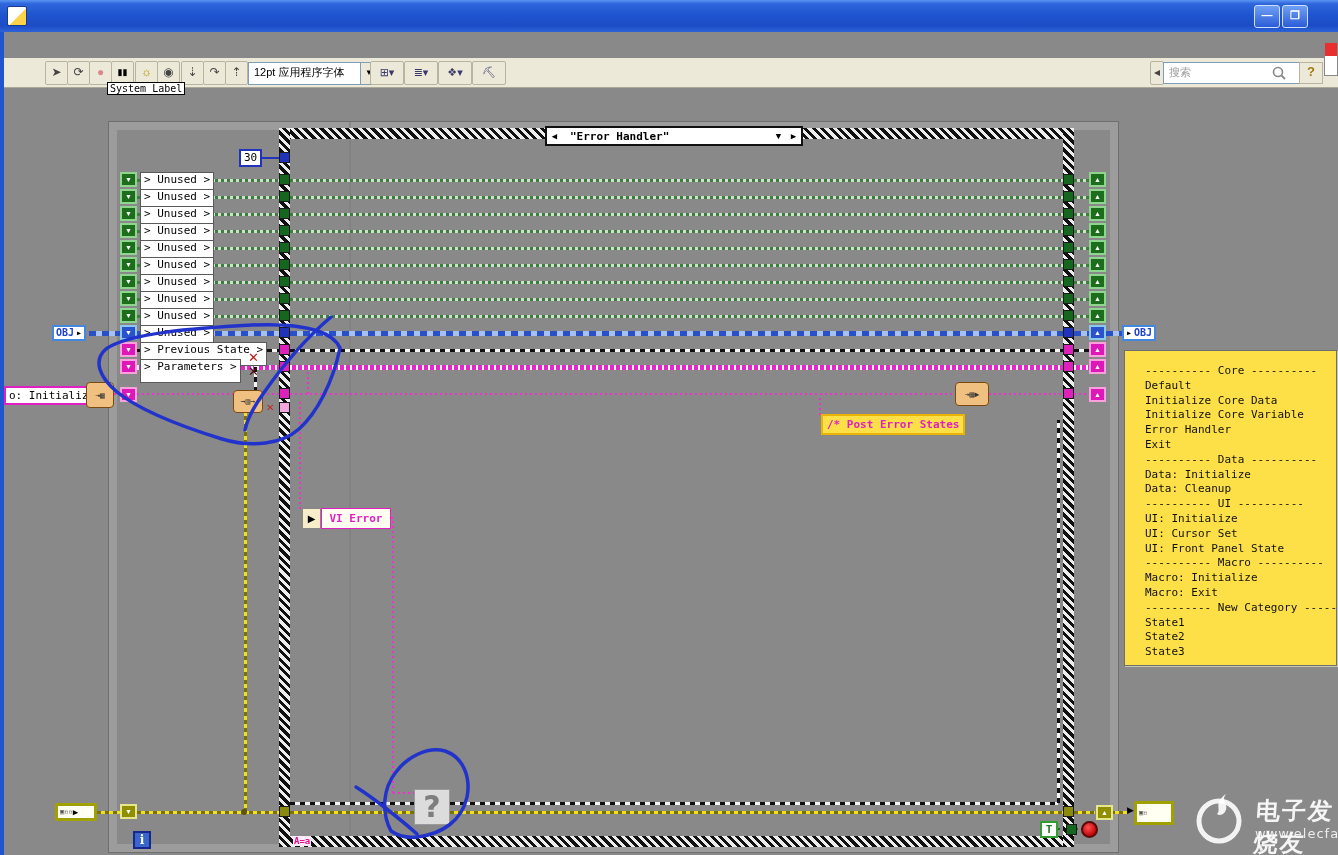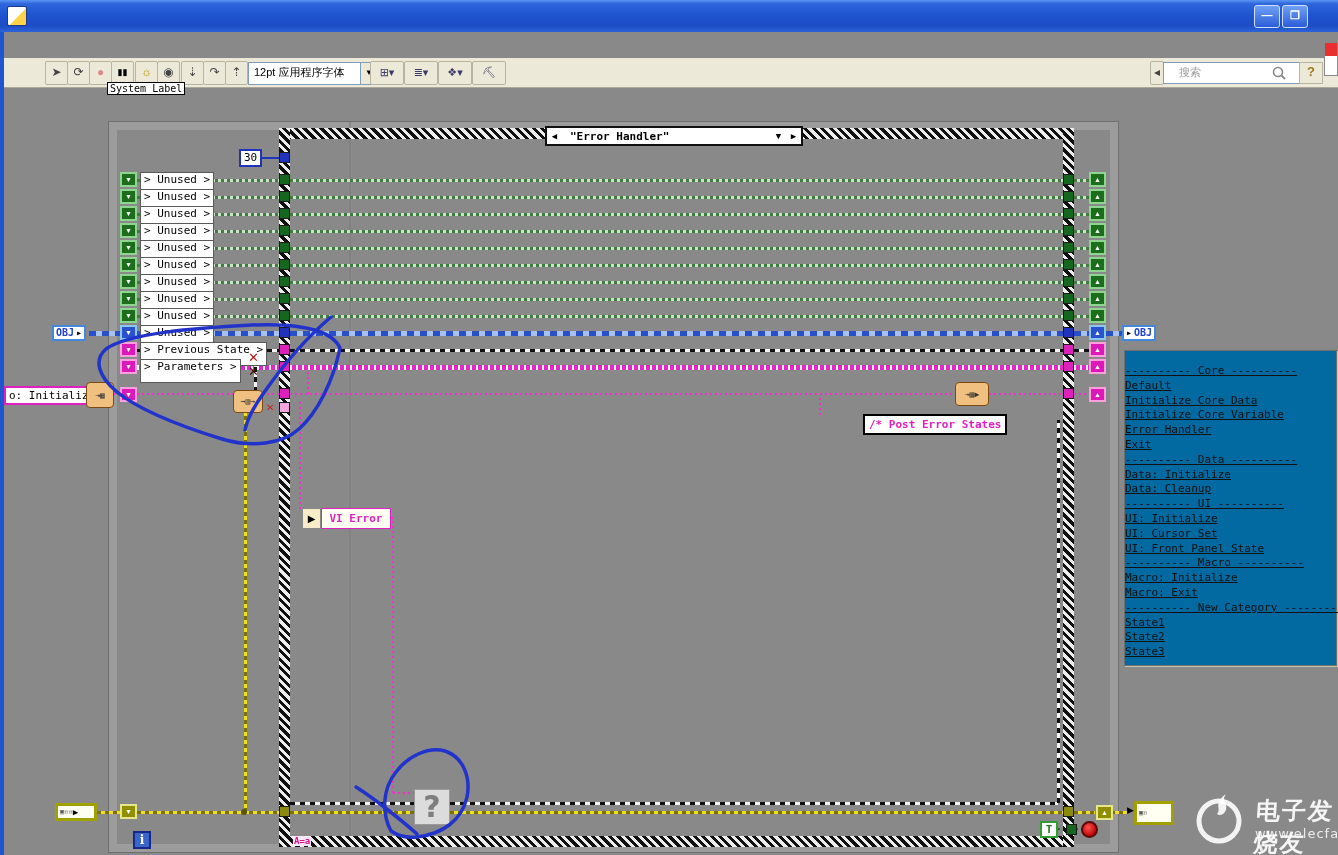--- a/index.html
+++ b/index.html
@@ -23,21 +23,21 @@
   .toolbar{left:0;top:58px;width:1338px;height:30px;background:#ece9d8;border-bottom:1px solid #aca899;}
   .tbtn{position:absolute;top:3px;width:21px;height:22px;border:1px solid #b8b4a0;border-radius:2px;
     background:#ece9d8;text-align:center;line-height:20px;font-size:12px;color:#444;}
   .fontbox{position:absolute;left:248px;top:4px;width:112px;height:21px;background:#fff;border:1px solid #7f9db9;
     font-size:11px;line-height:19px;padding-left:5px;color:#000;}
   .fontdrop{position:absolute;left:360px;top:4px;width:16px;height:21px;border:1px solid #7f9db9;
     background:#ece9d8;text-align:center;font-size:8px;line-height:20px;}
   .ddbtn{position:absolute;top:3px;width:32px;height:22px;border:1px solid #b8b4a0;border-radius:2px;
     background:#ece9d8;text-align:center;line-height:20px;font-size:11px;color:#3a3a6a;}
   .searchbox{position:absolute;left:1163px;top:4px;width:130px;height:20px;background:#fff;border:1px solid #7f9db9;
-    font-size:11px;color:#9a9a9a;line-height:18px;padding-left:15px;}
+    font-size:11px;color:#9a9a9a;line-height:18px;padding-left:5px;}
   .helpbtn{position:absolute;left:1299px;top:4px;width:22px;height:20px;border:1px solid #b8b4a0;background:#ece9d8;
     color:#a07a10;font-weight:bold;text-align:center;line-height:18px;font-size:13px;}
   .sysfloat{left:107px;top:82px;background:#fff;border:1px solid #000;font:10px "DejaVu Sans Mono",monospace;
     padding:0 2px;z-index:40;}
   .leftstrip{left:0;top:32px;width:4px;height:823px;background:#1f55cf;z-index:30;}
   .viicon-frag{left:1324px;top:42px;width:14px;height:34px;background:#fff;border:1px solid #888;z-index:35;}
   .viicon-frag::before{content:"";position:absolute;left:0;top:0;width:100%;height:13px;background:#e83030;}
 
   
   .jki-label{background:#4f4f4f;color:#fff;font:bold 12px "DejaVu Sans Mono",monospace;
@@ -80,35 +80,35 @@
   .node-tan{background:#f0c080;border:1px solid #7a4a10;border-radius:4px;z-index:10;
     font:8px "DejaVu Sans Mono",monospace;color:#333;display:flex;align-items:center;justify-content:center;}
   .objlbl{background:#fff;border:2px solid #4488dd;color:#2244cc;font:bold 10px "DejaVu Sans Mono",monospace;
     height:16px;line-height:12px;padding:0 2px;z-index:10;display:flex;align-items:center;gap:2px;}
   .errterm{background:#fffff2;border:3px solid #a0a000;height:18px;z-index:10;
     font:7px "DejaVu Sans Mono",monospace;display:flex;align-items:center;padding:0 2px;color:#555;}
   .viname{display:flex;z-index:10;}
   .viname .arr{width:17px;background:#f8edc8;border:1px solid #888;text-align:center;font-size:10px;line-height:19px;}
   .viname .txt{width:68px;background:#fffef0;border:1px solid #e020c0;color:#e020c0;
     font:bold 11px "DejaVu Sans Mono",monospace;text-align:center;line-height:19px;}
-  .postlbl{background:#ffffff;border:2px solid #000000;color:#e020c0;font:bold 11px "DejaVu Sans Mono",monospace;
-    line-height:17px;padding:0 4px;z-index:10;white-space:nowrap;margin-left:42px;}
+  .postlbl{background:#fde047;border:2px solid #eab308;color:#e020c0;font:bold 11px "DejaVu Sans Mono",monospace;
+    line-height:17px;padding:0 4px;z-index:10;white-space:nowrap;}
   .xmark{font:bold 13px "DejaVu Sans",sans-serif;z-index:11;line-height:13px;}
   .tconst{width:18px;height:17px;background:#fff;border:2px solid #2f9e2f;color:#1c7a1c;
     font:bold 11px "DejaVu Sans Mono",monospace;text-align:center;line-height:13px;z-index:10;}
   .stopterm{width:17px;height:17px;border-radius:50%;background:radial-gradient(circle at 40% 35%,#ff5050,#c00808 70%);
     border:2px solid #5a0808;z-index:10;}
   .iterm{width:18px;height:18px;background:#3a66cc;border:2px solid #16288a;color:#fff;
     font:bold 12px "DejaVu Serif",serif;text-align:center;line-height:14px;z-index:10;}
   .aea{background:#ffe8f8;color:#e01090;font:bold 9px "DejaVu Sans Mono",monospace;
     padding:0 1px;z-index:12;line-height:10px;}
   .qmark{width:36px;height:36px;background:#dcdcdc;border:1px solid #9a9a9a;color:#7e7e7e;
     font:bold 30px "DejaVu Sans",sans-serif;text-align:center;line-height:34px;z-index:13;}
-  .statepanel{background:#0369a1;border:1px solid #6f6f6f;box-shadow:1px 1px 0 #c8c8b0;z-index:12;
-    font:11px "DejaVu Sans Mono",monospace;color:#111;padding:13px 0 0 0;line-height:14.8px;white-space:pre;text-decoration:underline;}
+  .statepanel{background:#fde047;border:1px solid #6f6f6f;box-shadow:1px 1px 0 #c8c8b0;z-index:12;
+    font:11px "DejaVu Sans Mono",monospace;color:#111;padding:13px 0 0 20px;line-height:14.8px;white-space:pre;}
   .dot{border-radius:50%;z-index:6;}
   svg.overlay{position:absolute;left:0;top:0;z-index:25;pointer-events:none;}
   .wm{z-index:26;color:#fff;}
   .wm-cn{font:bold 24px "DejaVu Sans",sans-serif;opacity:.92;letter-spacing:2px;transform:skewX(-4deg);}
   .wm-url{font:13px "DejaVu Sans",sans-serif;opacity:.85;letter-spacing:1px;}
 </style>
 </head>
 <body>
 
 <div class="screen">

